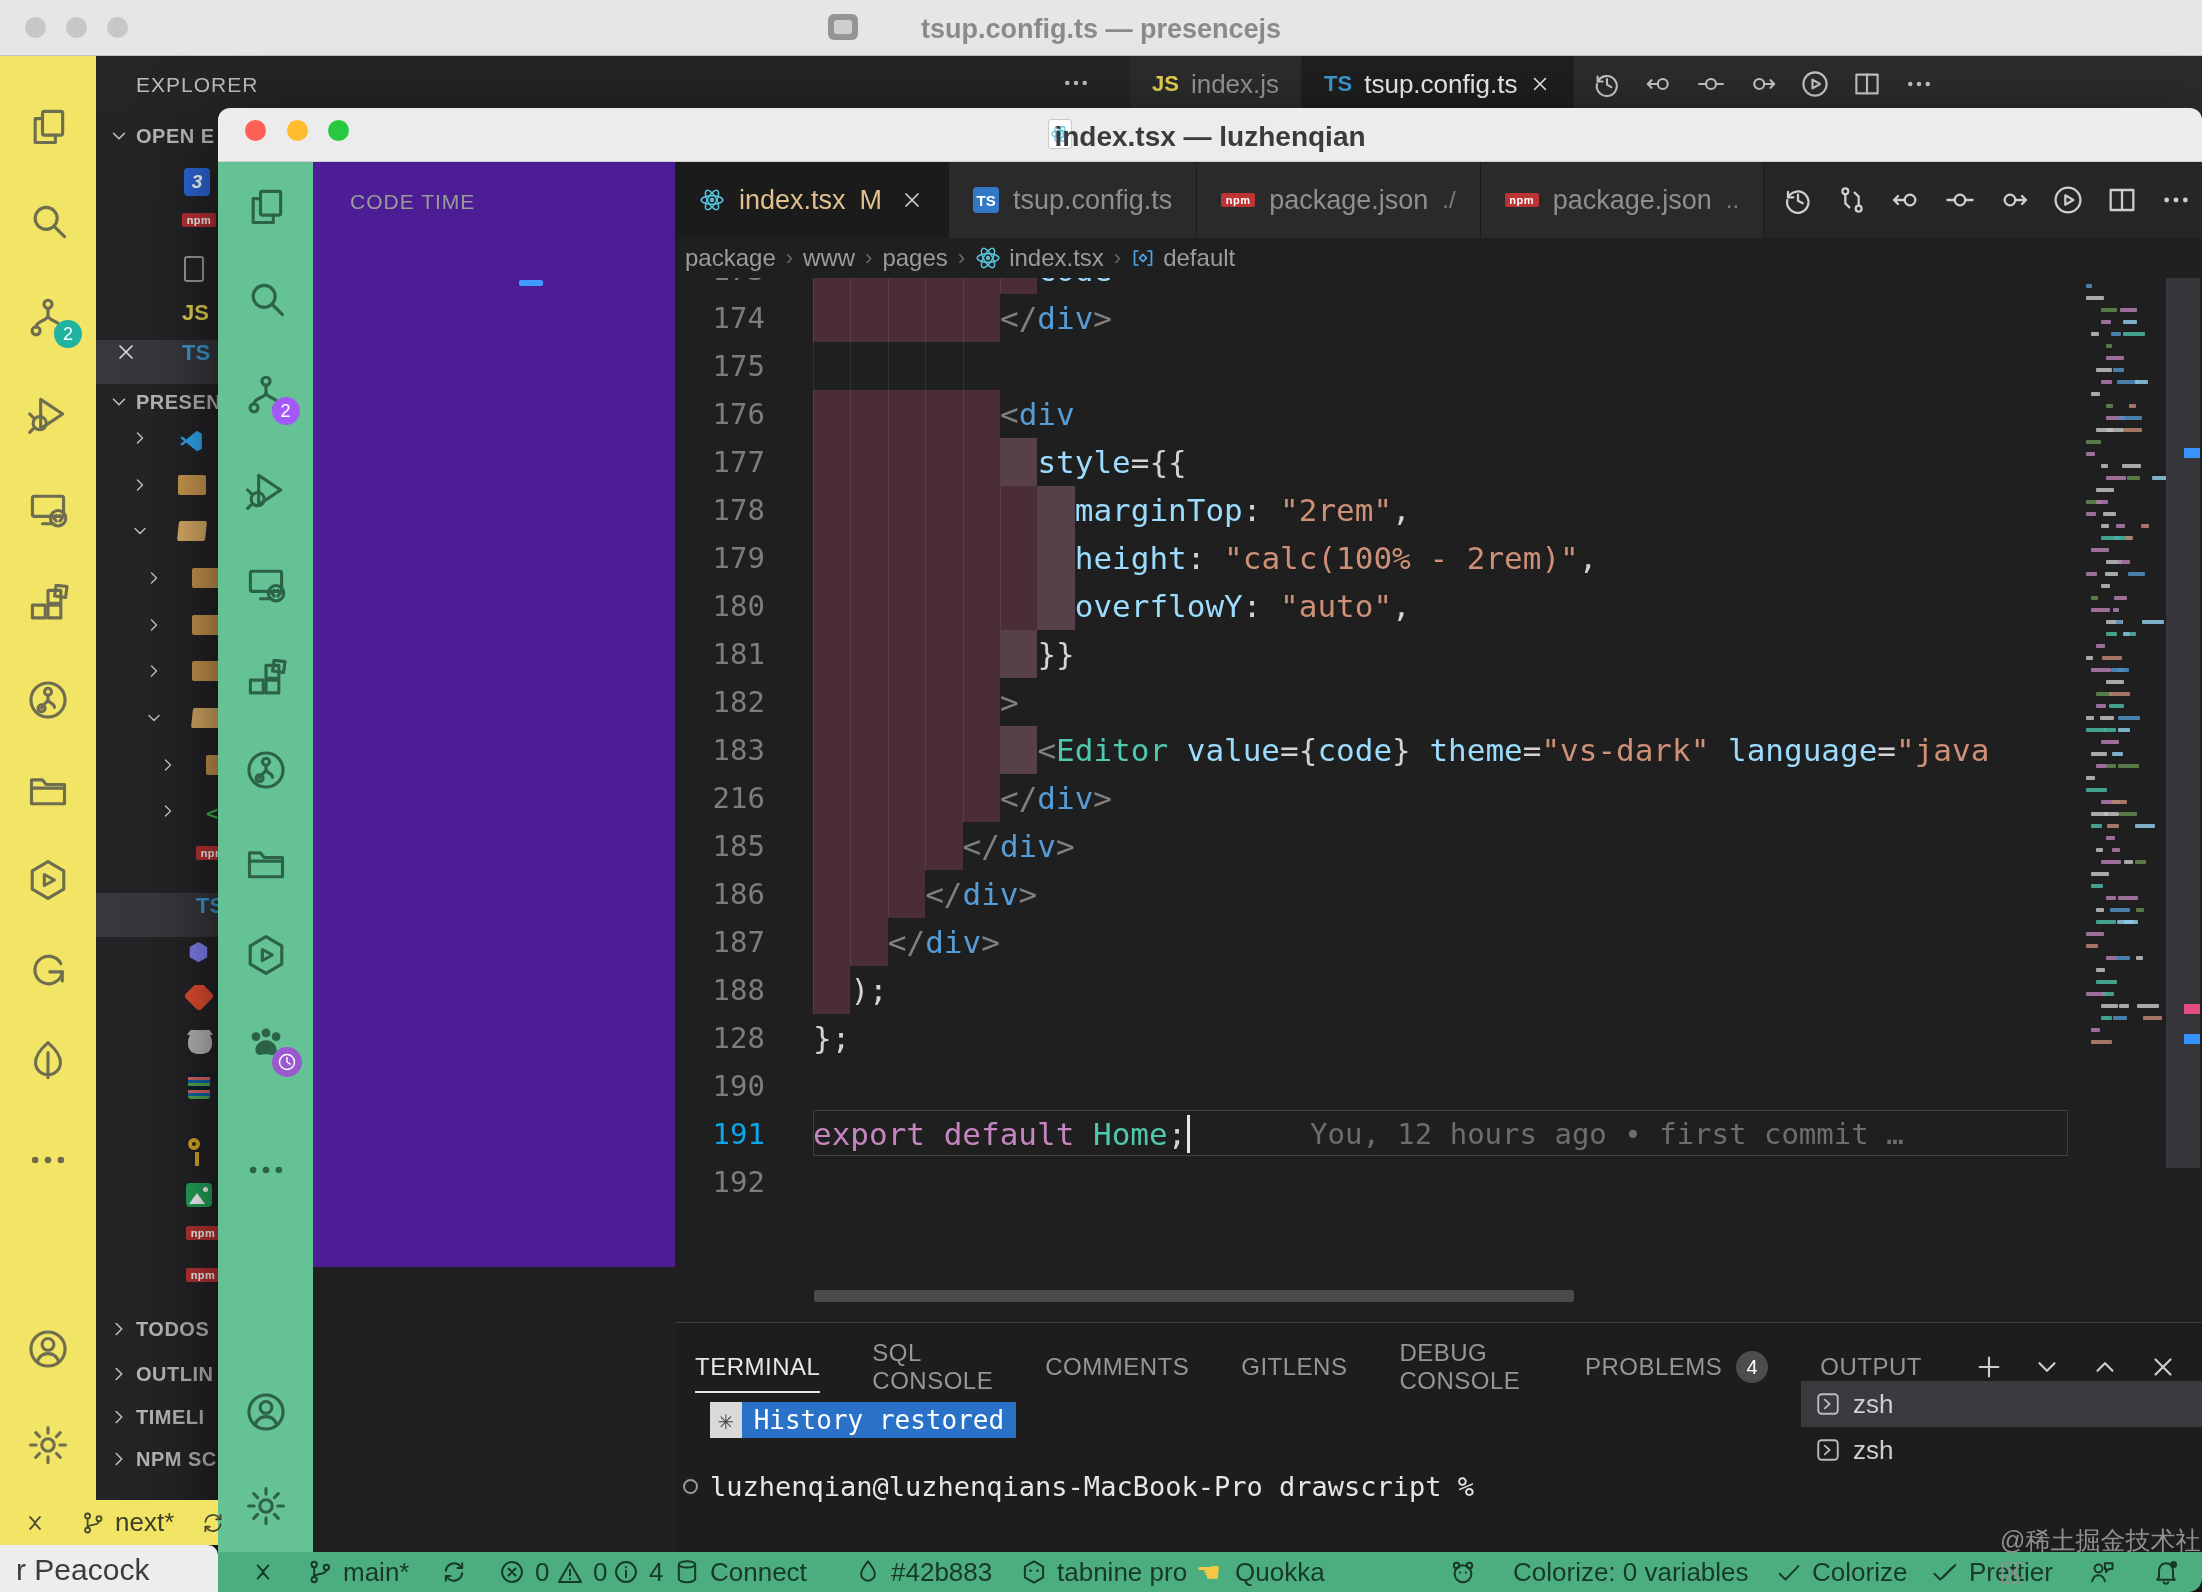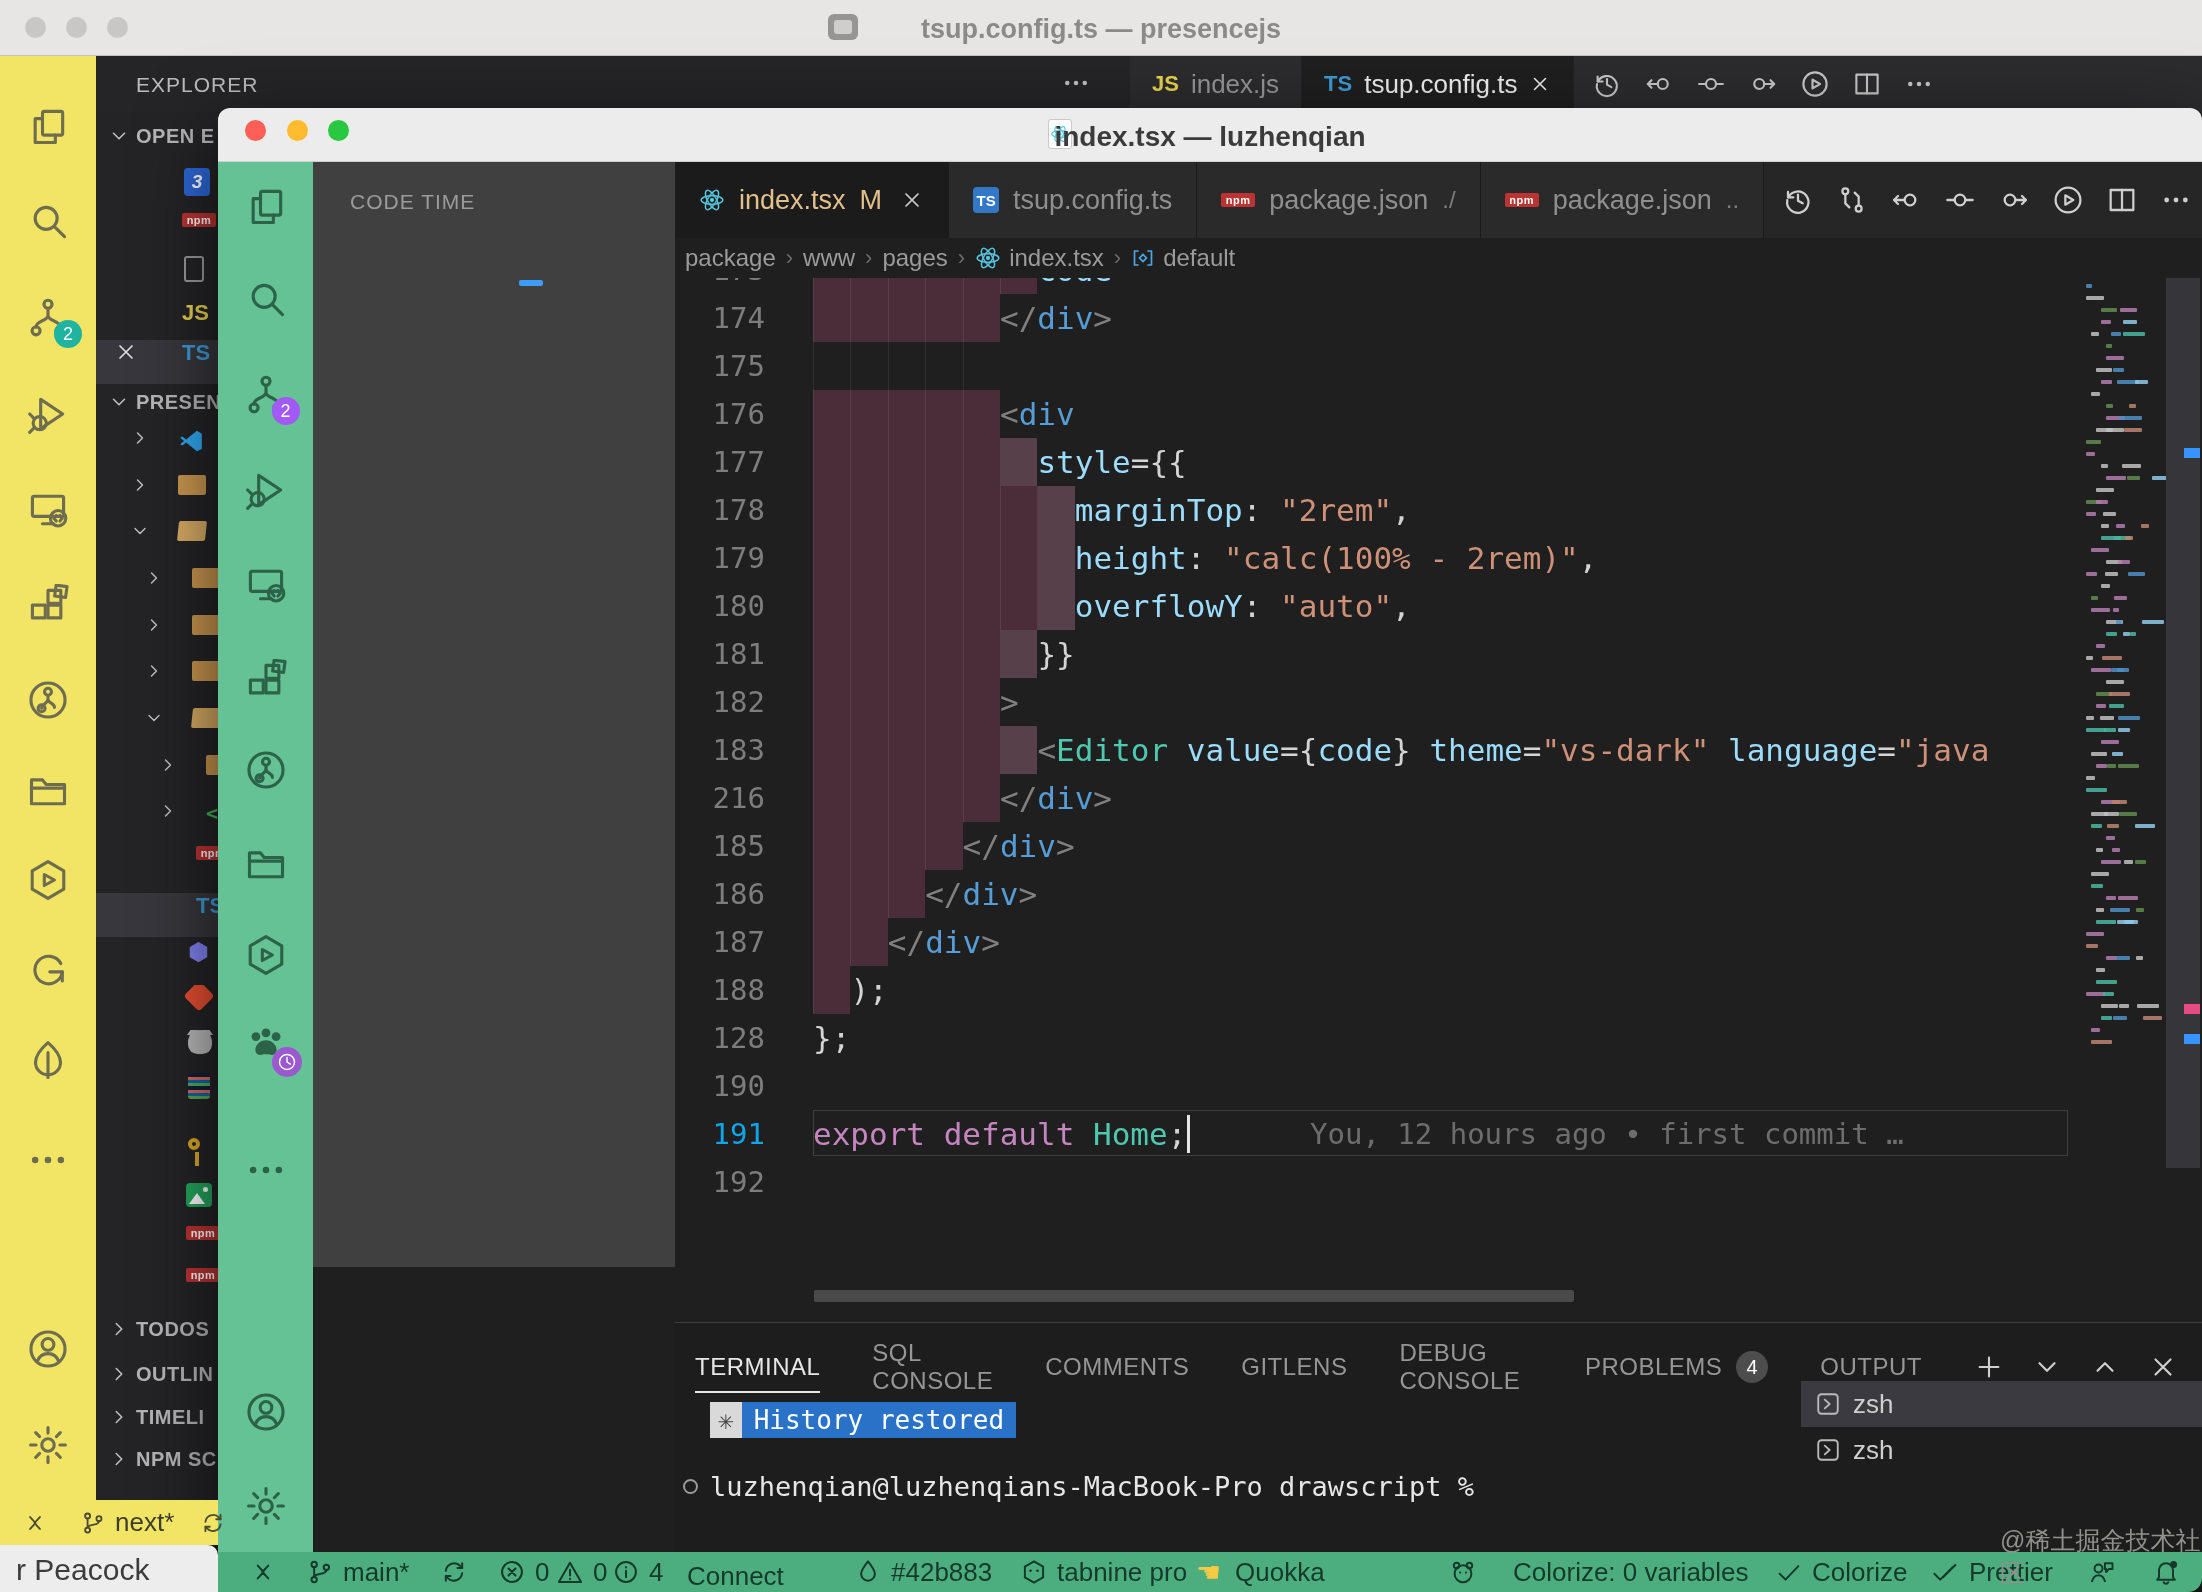--- a/index.html
+++ b/index.html
@@ -92,21 +92,21 @@
                z-index:2; overflow:hidden; }
   #fg-titlebar { left:0; top:0; width:100%; height:54px; background:#ececec;
                  border-bottom:1px solid #cfcfcf; }
   #fg-title { top:13px; width:100%; text-align:center; color:#3b3b3b; font-size:28px;
               font-weight:bold; }
   #fg-proxy { left:830px; top:11px; width:24px; height:30px; background:#fdfdfd;
               border:1px solid #c9c9c9; border-radius:3px; color:#58c4dc;
               display:flex; align-items:center; justify-content:center; }
   #fg-activity { left:0; top:54px; width:95px; height:1390px; background:#65c295;
                  color:#2c6347; }
-  #fg-sidebar { left:95px; top:54px; width:362px; height:1105px; background:#404040; }
+  #fg-sidebar { left:95px; top:54px; width:362px; height:1105px; background:#4c1d95; }
   #fg-sidebar-header { left:37px; top:28px; color:#9b9b9b; font-size:21px; letter-spacing:1px; }
   #fg-progress { left:206px; top:118px; width:24px; height:6px; background:#3e9cff; border-radius:2px; }
   #fg-main { left:457px; top:54px; width:1527px; height:1390px; background:#1f1f1f; }
 
   #fg-tabbar { left:0; top:0; width:100%; height:76px; background:#262627; display:flex; }
   .fg-tab { display:flex; align-items:center; gap:14px; padding:0 24px; font-size:27px;
             color:#8f8f8f; border-right:1px solid #1a1a1a; background:#2a2a2b; }
   .fg-tab.active { background:#1b1b1b; }
   .fg-tab .mod { color:#e2c08d; }
   .fg-tab .sfx { color:#7c7c7c; font-size:24px; }
@@ -1308,21 +1308,21 @@
           <use href="#i-warning-triangle"></use>
         </svg>
         <span>0</span>
       </div>
       <div class="sb-item" style="left: 394px;">
         <svg class="ic" width="28" height="28">
           <use href="#i-info-circle"></use>
         </svg>
         <span>4</span>
       </div>
-      <div class="sb-item" style="left: 469px; flex-direction: column;">
+      <div class="sb-item" style="left: 455px;">
         <svg class="ic" width="28" height="28">
           <use href="#i-database"></use>
         </svg>
         <span>Connect</span>
       </div>
       <div class="sb-item" style="left: 636px;">
         <svg class="ic" width="28" height="28">
           <use href="#i-ink-drop"></use>
         </svg>
         <span>#42b883</span>

